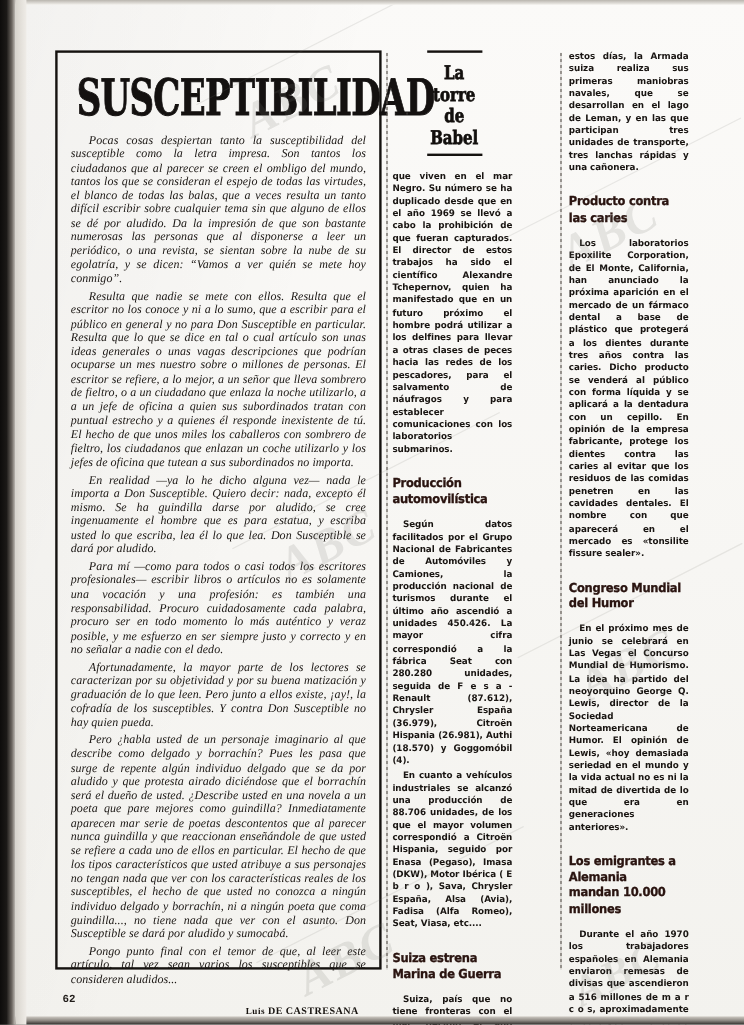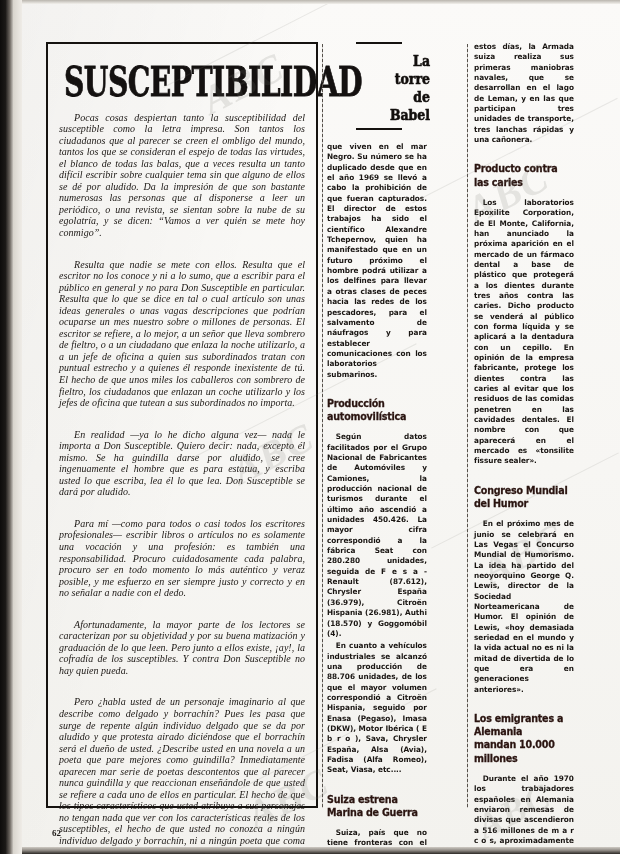--- a/index.html
+++ b/index.html
@@ -86,21 +86,21 @@
   .art-p{
     font-style:italic;
     font-size:10px;
     line-height:11.55px;
     text-align:justify;
     color:#1b1714;
     margin:0 0 0 0;
     text-indent:15px;
     letter-spacing:.04px;
   }
-  .art-p + .art-p{margin-top:20px;}
+  .art-p + .art-p{margin-top:3.0px;}
   #byline{
     margin-top:16px;
     text-align:right;
     font-style:normal;
     font-size:8.4px;
     font-weight:700;
     letter-spacing:.4px;
     color:#17130f;
     padding-right:6px;
   }
@@ -148,21 +148,21 @@
     text-indent:9px;
     letter-spacing:-.05px;
     font-weight:600;
     transform:scaleX(.97);
     transform-origin:left top;
   }
   .news-p + .news-p{margin-top:2px;}
 
   
   #babel{
-    text-align:right;
+    text-align:center;
     margin:0 0 12px 0;
   }
   #babel .rule{
     width:46px;height:2px;background:#15120f;margin:0 auto 8px auto;
   }
   #babel .w{
     font-family:"DejaVu Serif","Liberation Serif",serif;
     font-weight:700;
     font-size:12.5px;
     line-height:13px;
@@ -172,21 +172,21 @@
     margin:0 0 5px 0;
     -webkit-text-stroke:.5px #120f0d;
   }
   #babel .rule2{
     width:46px;height:2px;background:#15120f;margin:9px auto 0 auto;
   }
 
   
   #folio{
     position:absolute;left:30px;bottom:16px;
-    font-family:Liberation Serif, serif;
+    font-family:Liberation Mono, monospace;
     font-weight:700;font-size:9px;color:#201c19;
     z-index:7;
   }
   
   #bottom-band{
     position:absolute;left:0;bottom:0;width:620px;height:7px;
     background:linear-gradient(180deg,#cfcbc4 0%,#8d8882 50%,#2b2825 100%);
     z-index:6;
   }
   

